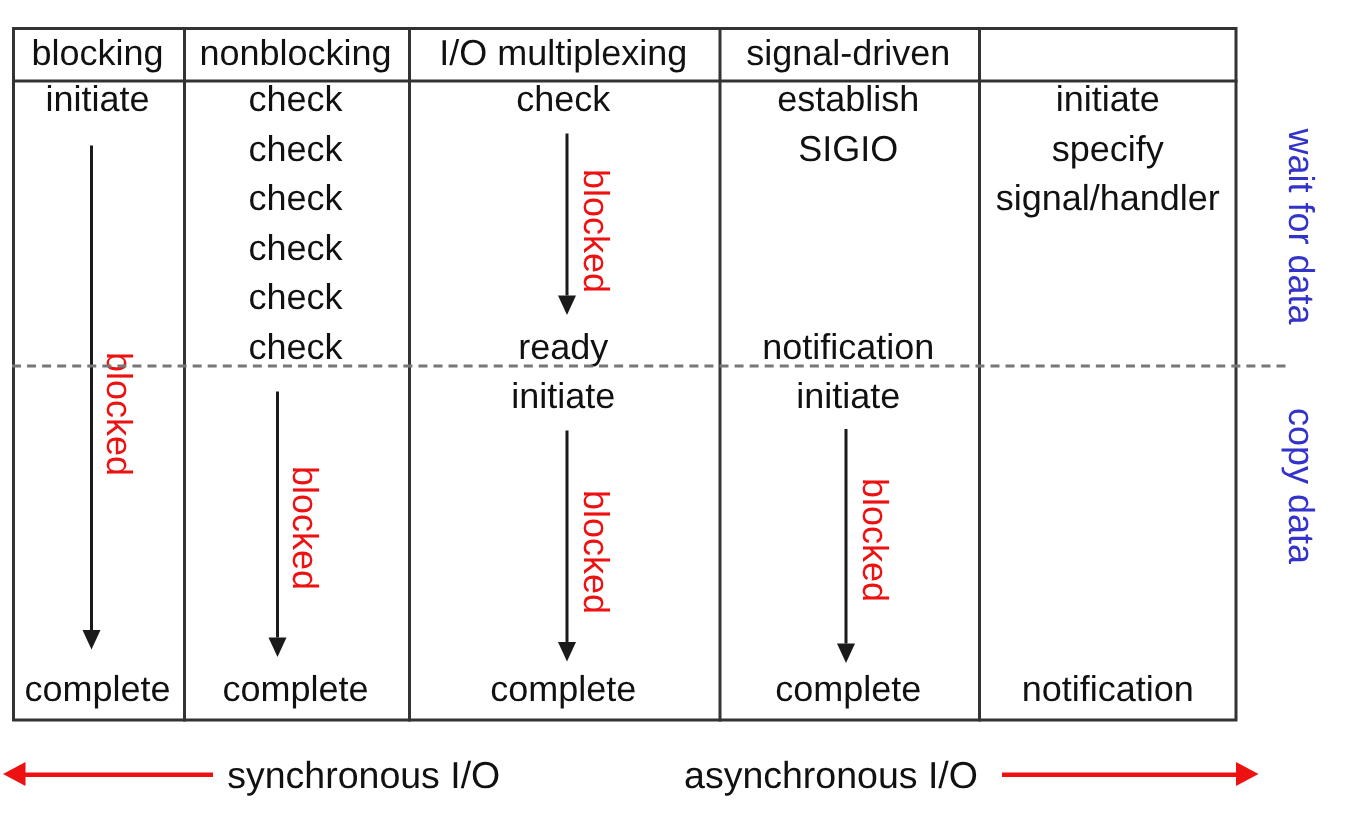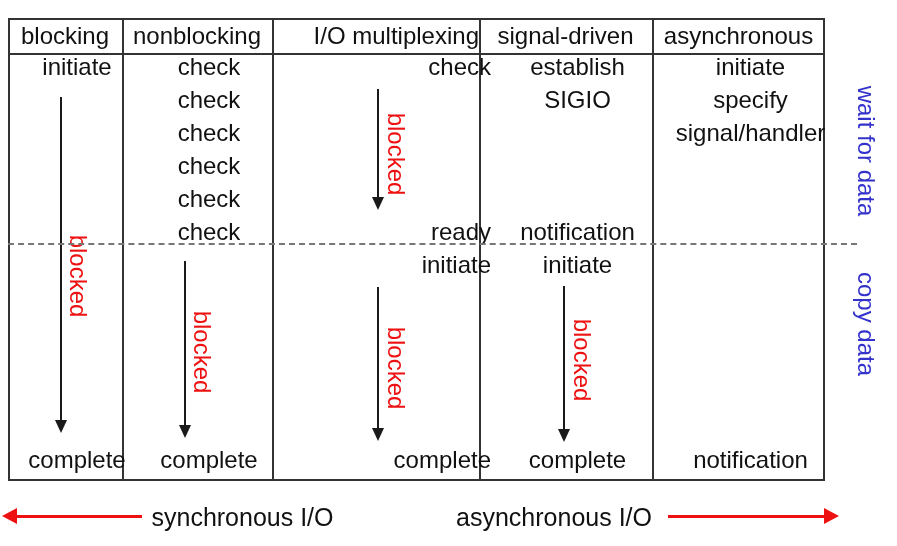--- a/index.html
+++ b/index.html
@@ -9,24 +9,24 @@
     overflow:hidden;
     text-decoration:underline;
   }
   .tbl-frame{position:absolute;left:8px;top:18px;width:817px;height:463px;
     border:2px solid var(--line,#333);box-sizing:border-box;}
   .vline{position:absolute;top:18px;height:463px;width:2px;background:var(--line,#333);}
   .hdr-sep{position:absolute;left:8px;top:53px;width:817px;height:2px;background:var(--line,#333);}
   .hdr{position:absolute;top:18px;height:36px;line-height:36px;font-size:24px;
     text-align:center;white-space:nowrap;}
   .lbl{position:absolute;height:33px;line-height:33px;font-size:24px;
-    text-align:center;white-space:nowrap;padding-left:12px;}
+    text-align:center;white-space:nowrap;}
   .c1{left:8px;width:114px;}
   .c2{left:122px;width:150px;}
-  .c3{left:272px;width:207px;text-align:right;}
+  .c3{left:272px;width:207px;}
   .c4{left:479px;width:173px;}
   .c5{left:652px;width:173px;}
   .arrow-line{position:absolute;width:2px;background:#1a1a1a;}
   .arrow-head{position:absolute;width:0;height:0;
     border-left:6px solid transparent;border-right:6px solid transparent;
     border-top:13px solid #1a1a1a;}
   .blocked{position:absolute;font-size:24px;color:var(--red,#e11);
     white-space:nowrap;transform:translate(-50%,-50%) rotate(90deg);}
   .phase{position:absolute;font-size:24px;color:var(--blue,#33c);
     white-space:nowrap;transform:translate(-50%,-50%) rotate(90deg);}
@@ -51,21 +51,20 @@
   <div class="vline" style="left:122px"></div>
   <div class="vline" style="left:272px"></div>
   <div class="vline" style="left:479px"></div>
   <div class="vline" style="left:652px"></div>
   <div class="hdr-sep"></div>
 
   <div class="hdr c1">blocking</div>
   <div class="hdr c2">nonblocking</div>
   <div class="hdr c3">I/O multiplexing</div>
   <div class="hdr c4">signal-driven</div>
-  <div class="hdr c5">asynchronous</div>
 
   <div class="lbl c1" style="top:50px">initiate</div>
   <div class="arrow-line" style="left:60px;top:97px;height:323px"></div>
   <div class="arrow-head" style="left:55px;top:420px"></div>
   <div class="blocked" style="left:78px;top:276px">blocked</div>
   <div class="lbl c1" style="top:443px">complete</div>
 
   <div class="lbl c2" style="top:50px">check</div>
   <div class="lbl c2" style="top:83px">check</div>
   <div class="lbl c2" style="top:116px">check</div>

